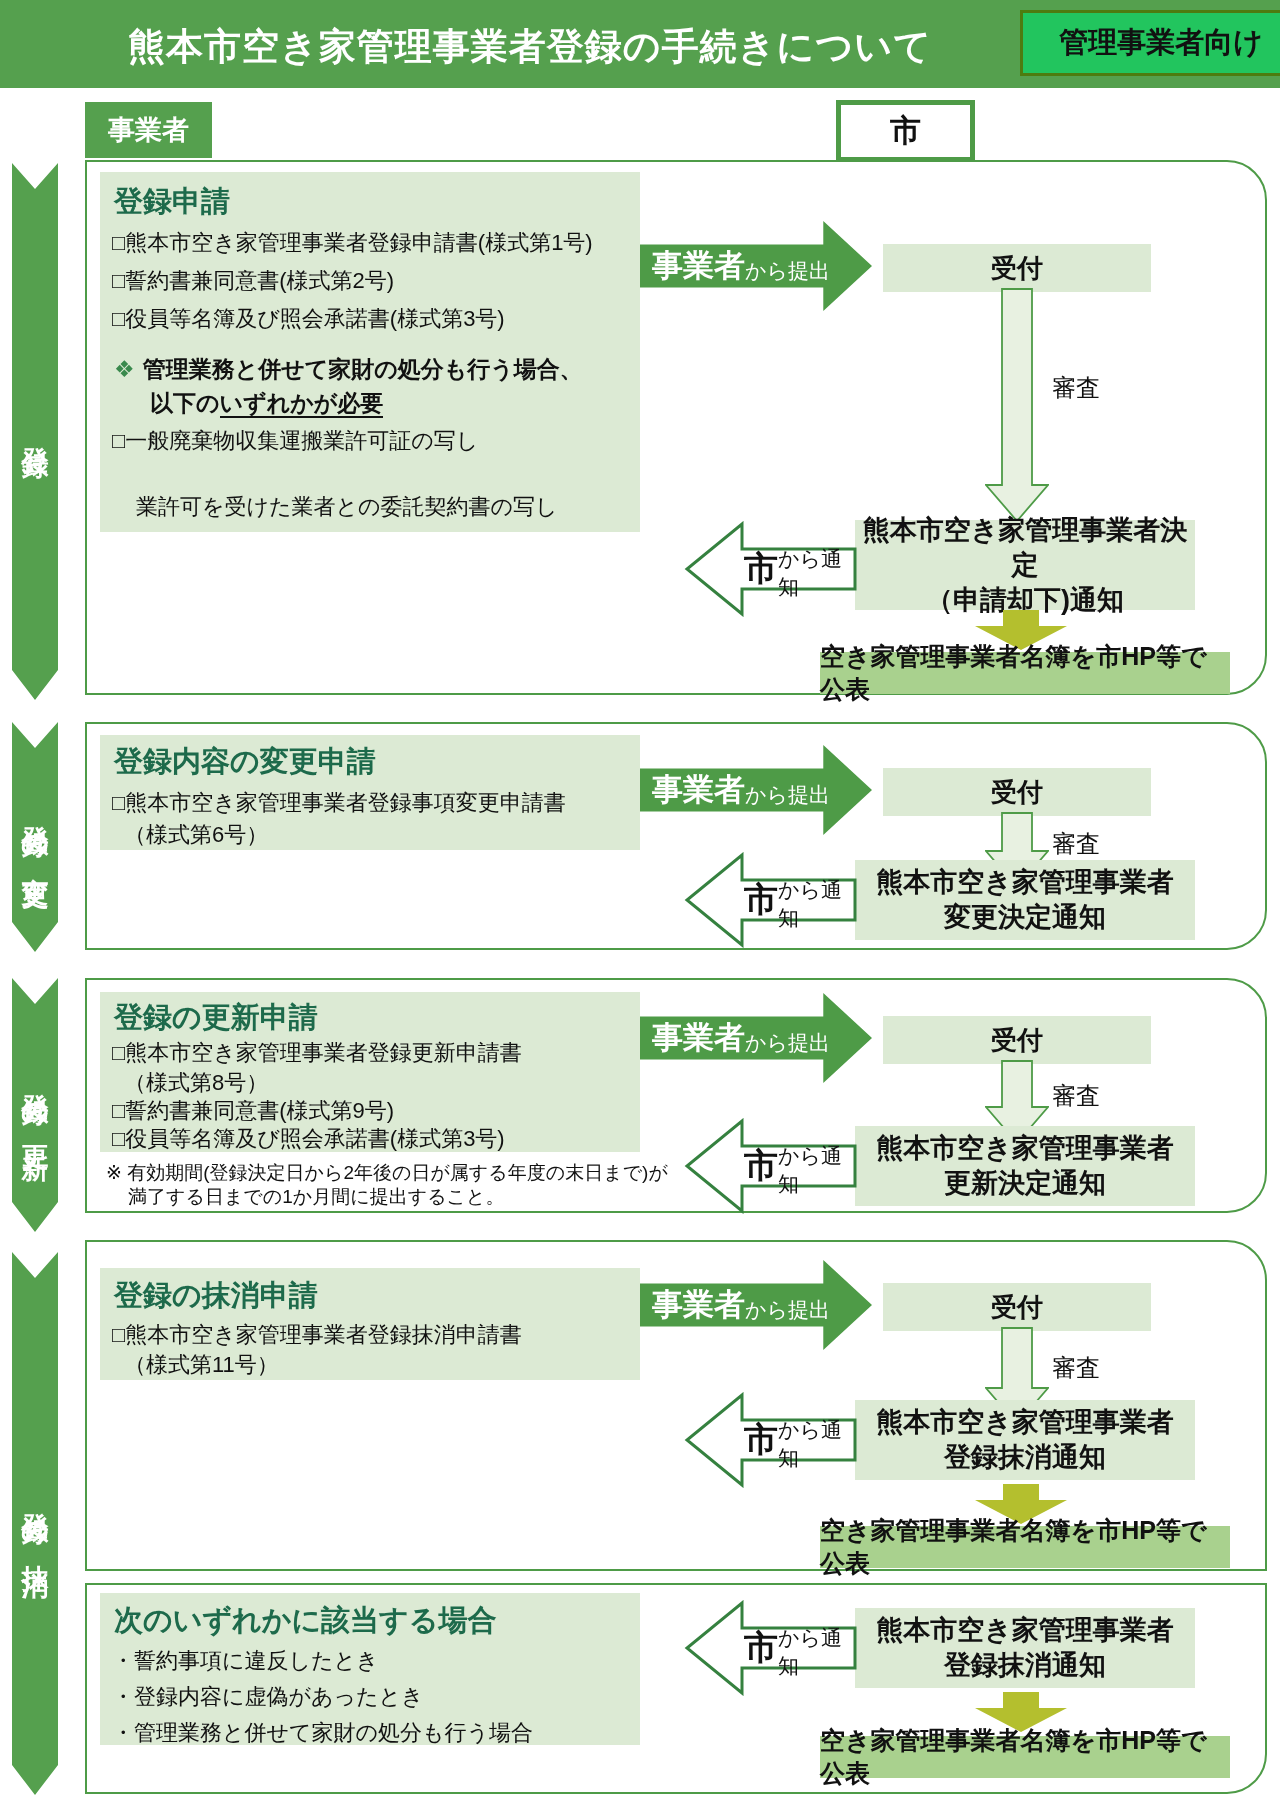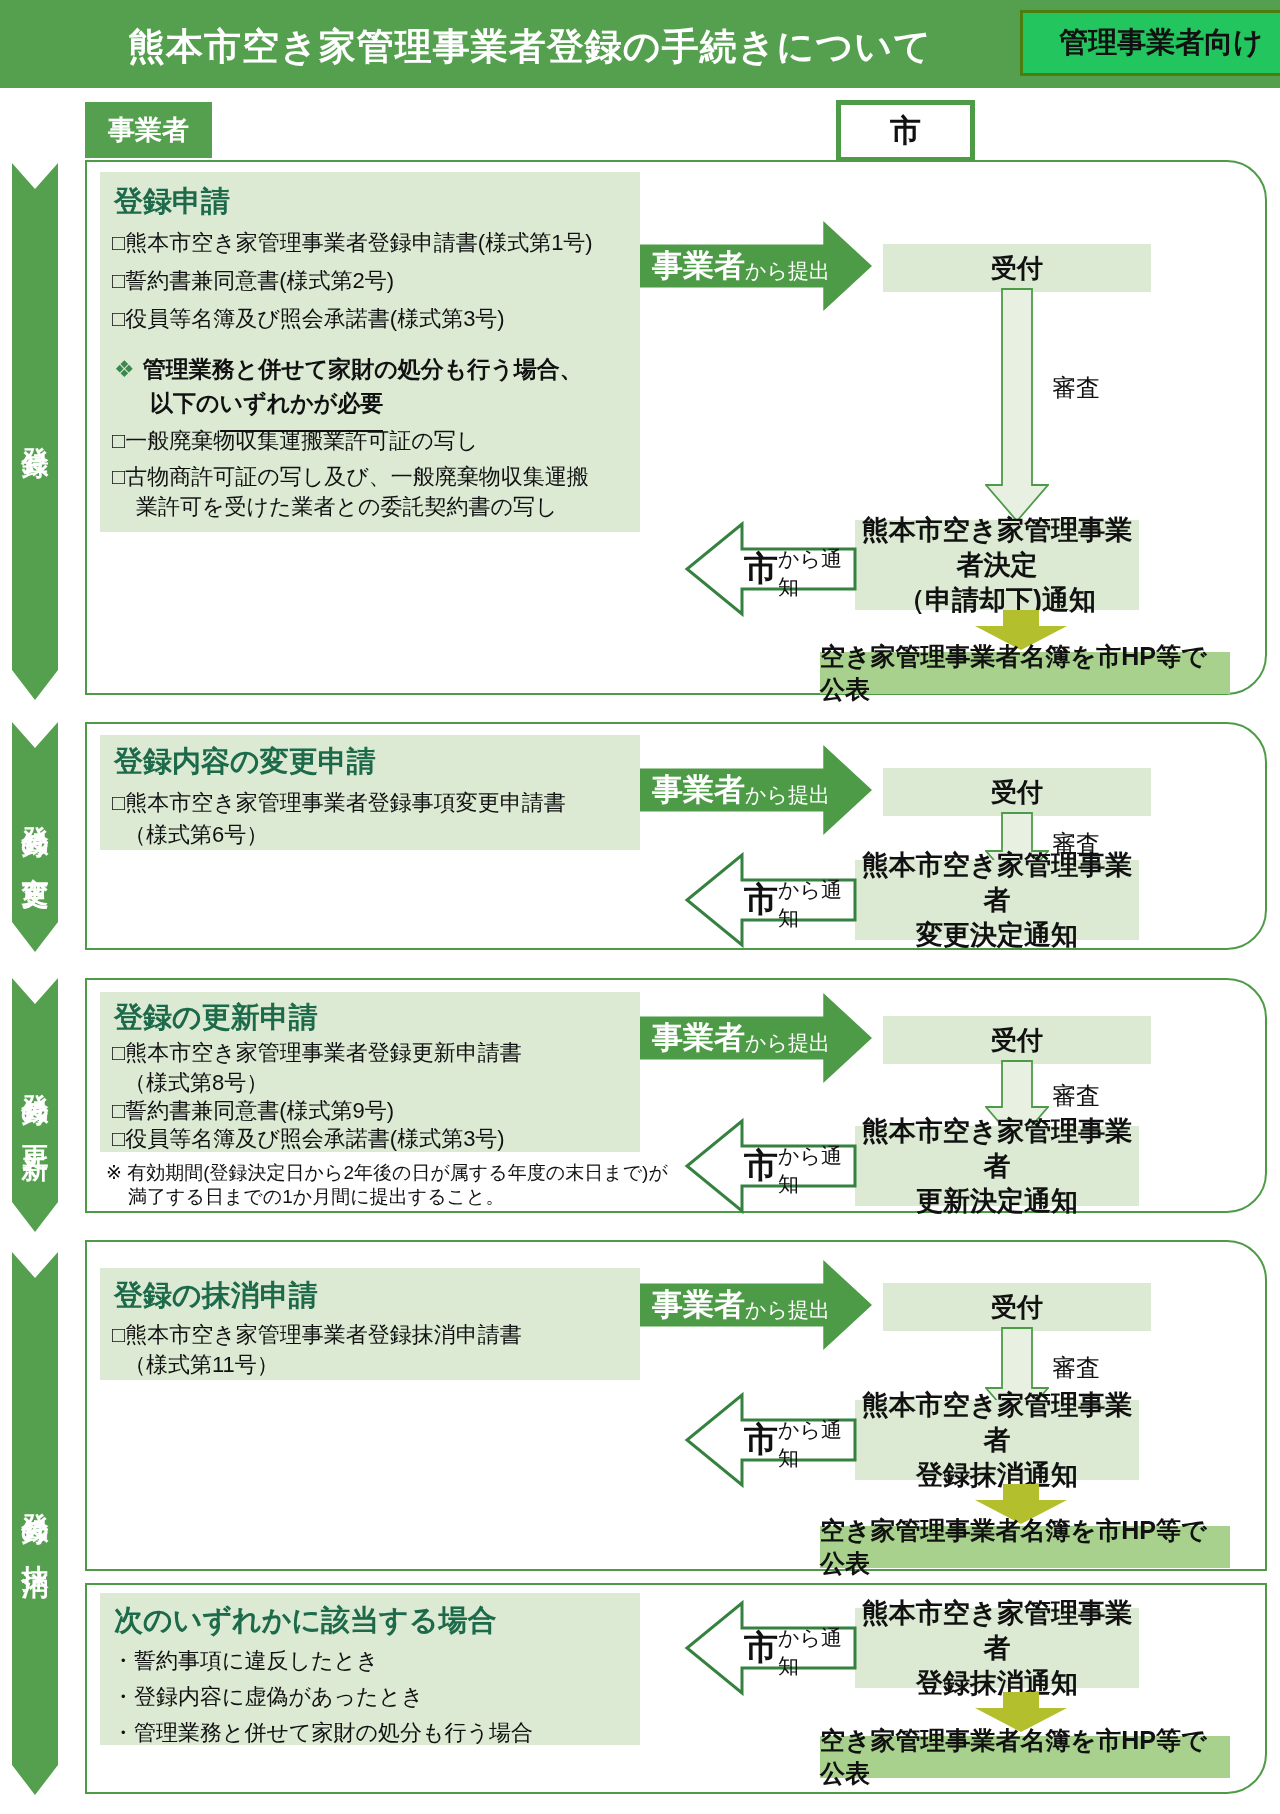--- a/index.html
+++ b/index.html
@@ -32,32 +32,32 @@
   
   .content-panel{position:absolute;left:100px;width:540px;background:#dcead4;}
   .sec-title{position:absolute;left:114px;font-size:29px;font-weight:bold;color:#1d6a4b;}
   .item{position:absolute;left:112px;font-size:22px;color:#111;white-space:nowrap;}
   .item.ind1{left:124px;}
   .item.ind2{left:136px;}
   .note{position:absolute;left:106px;font-size:20px;color:#111;white-space:nowrap;}
   .note-s{font-size:19px;}
   .bold-line{position:absolute;font-weight:bold;color:#111;font-size:23px;white-space:nowrap;}
   .diamond{color:#3a8a4d;margin-right:8px;}
-  .u{border-bottom:2px solid #111;padding-bottom:14px;}
+  .u{border-bottom:2px solid #111;padding-bottom:0;}
   
   .submit-arrow{position:absolute;left:640px;width:232px;height:90px;background:#4e9b47;
         clip-path:polygon(0 26%,79% 26%,79% 0,100% 50%,79% 100%,79% 74%,0 74%);
         display:flex;align-items:center;padding-left:12px;box-sizing:border-box;}
   .submit-main{color:#fff;font-size:31px;font-weight:bold;}
   .submit-sub{color:#fff;font-size:21px;margin-top:9px;}
   .reception{position:absolute;left:883px;width:268px;height:48px;background:#dcead4;
         display:flex;align-items:center;justify-content:center;font-size:26px;font-weight:700;color:#111;}
   .review-wrap{position:absolute;left:985px;width:64px;}
   .review-label{position:absolute;left:1052px;font-size:24px;color:#111;}
-  .decision{position:absolute;left:855px;width:284px;background:#dcead4;display:flex;flex-direction:column;
+  .decision{position:absolute;left:855px;width:340px;background:#dcead4;display:flex;flex-direction:column;
         align-items:center;justify-content:center;font-size:27px;font-weight:700;color:#111;line-height:35px;text-align:center;}
   .notify{position:absolute;left:684px;width:173px;height:96px;}
   .notify-text{position:absolute;left:60px;top:26px;width:110px;height:44px;display:flex;align-items:center;}
   .notify-main{font-size:34px;font-weight:bold;color:#111;}
   .notify-sub{font-size:21px;color:#111;margin-top:8px;}
   .yellow-arrow{position:absolute;left:975px;width:92px;height:40px;}
   .publish{position:absolute;left:820px;width:410px;height:42px;background:#a9d18e;
         display:flex;align-items:center;justify-content:center;font-size:25px;font-weight:700;color:#111;}
   svg{display:block;}
 </style>
@@ -97,21 +97,20 @@
   <div class="item" style="top:228px;">□熊本市空き家管理事業者登録申請書(様式第1号)</div>
   <div class="item" style="top:266px;">□誓約書兼同意書(様式第2号)</div>
   <div class="item" style="top:304px;">□役員等名簿及び照会承諾書(様式第3号)</div>
   <div class="bold-line" style="left:114px;top:354px;">
     <span class="diamond">❖</span><span>管理業務と併せて家財の処分も行う場合、</span>
   </div>
   <div class="bold-line" style="left:150px;top:388px;">
     <span>以下の</span><span class="u">いずれかが必要</span>
   </div>
   <div class="item" style="top:426px;">□一般廃棄物収集運搬業許可証の写し</div>
-  <div class="item" style="top:462px;">□古物商許可証の写し及び、一般廃棄物収集運搬</div>
   <div class="item ind2" style="top:492px;">業許可を受けた業者との委託契約書の写し</div>
 
   <div class="submit-arrow" style="top:221px;">
     <span class="submit-main">事業者</span>
     <span class="submit-sub">から提出</span>
   </div>
   <div class="reception" style="top:244px;">受付</div>
   <div class="review-wrap" style="top:288px;height:234px;">
     <svg width="64" height="234" viewBox="0 0 64 234">
         <path d="M17,1 H47 V197 H63 L32,233 L1,197 H17 Z" fill="#e8f1e1" stroke="#4e9b47" stroke-width="1.8"></path>

